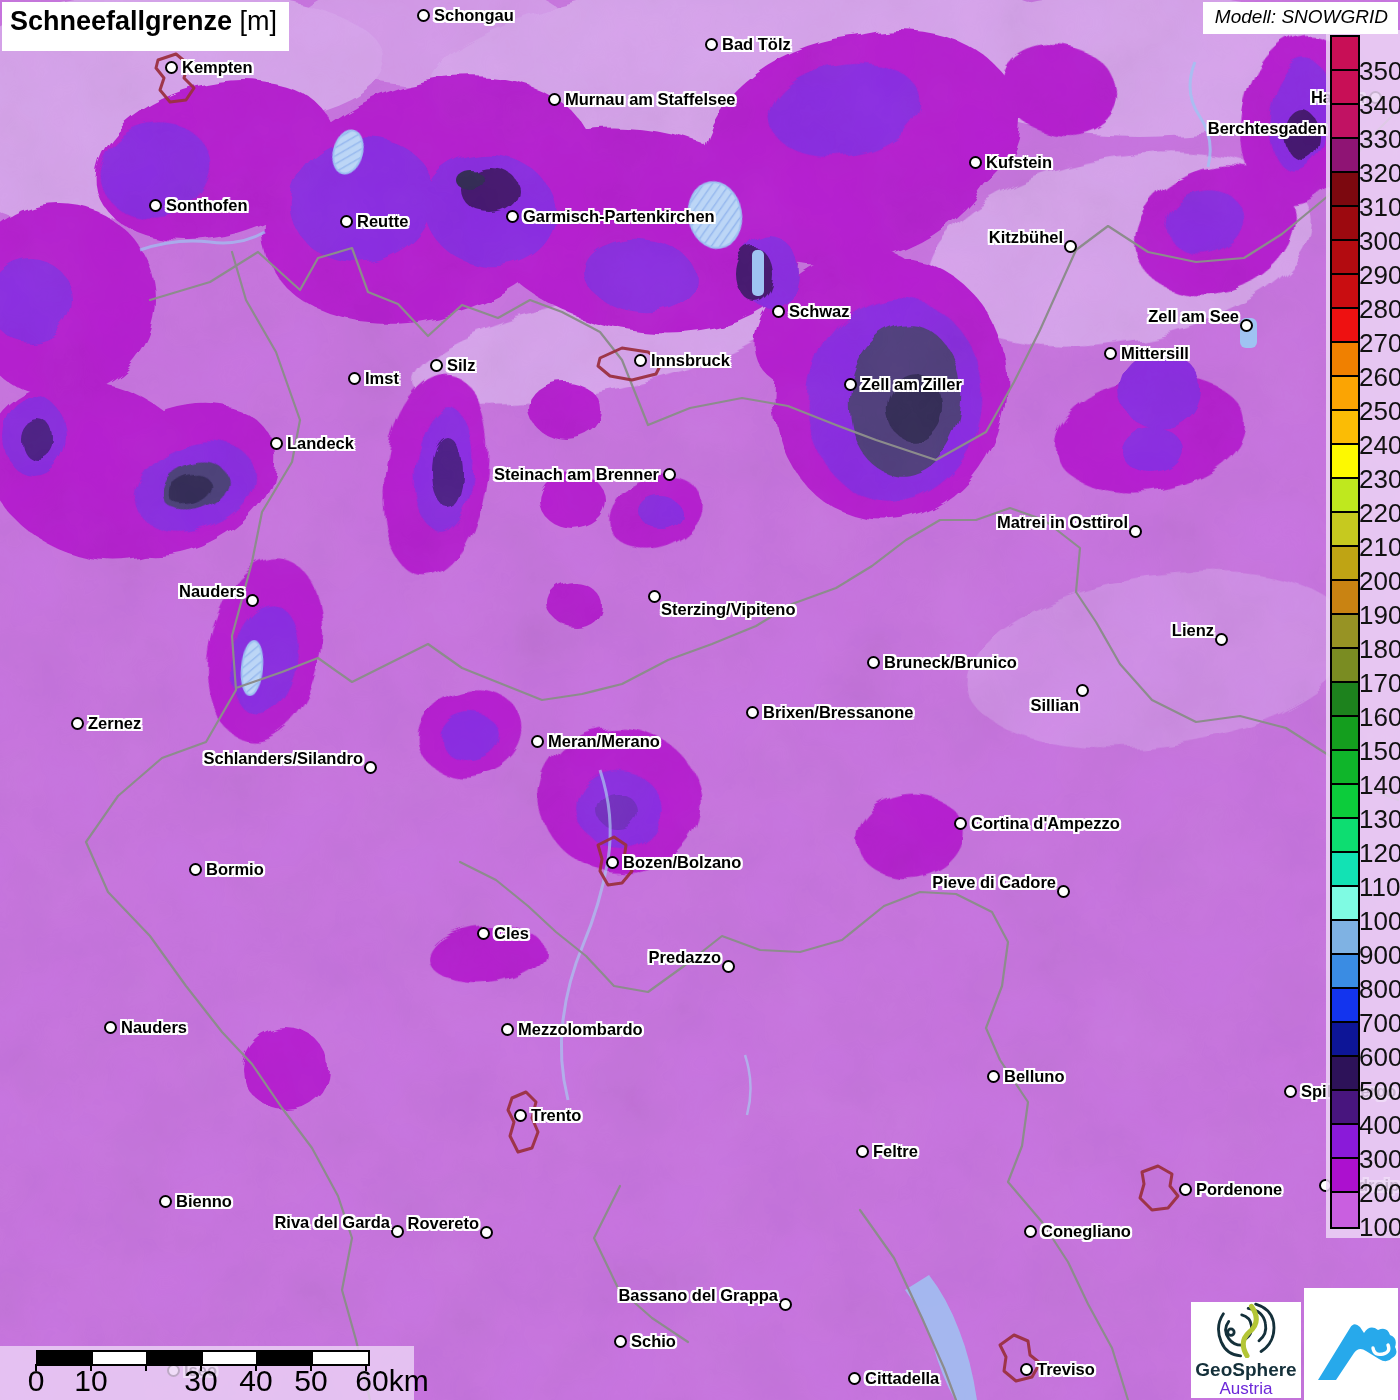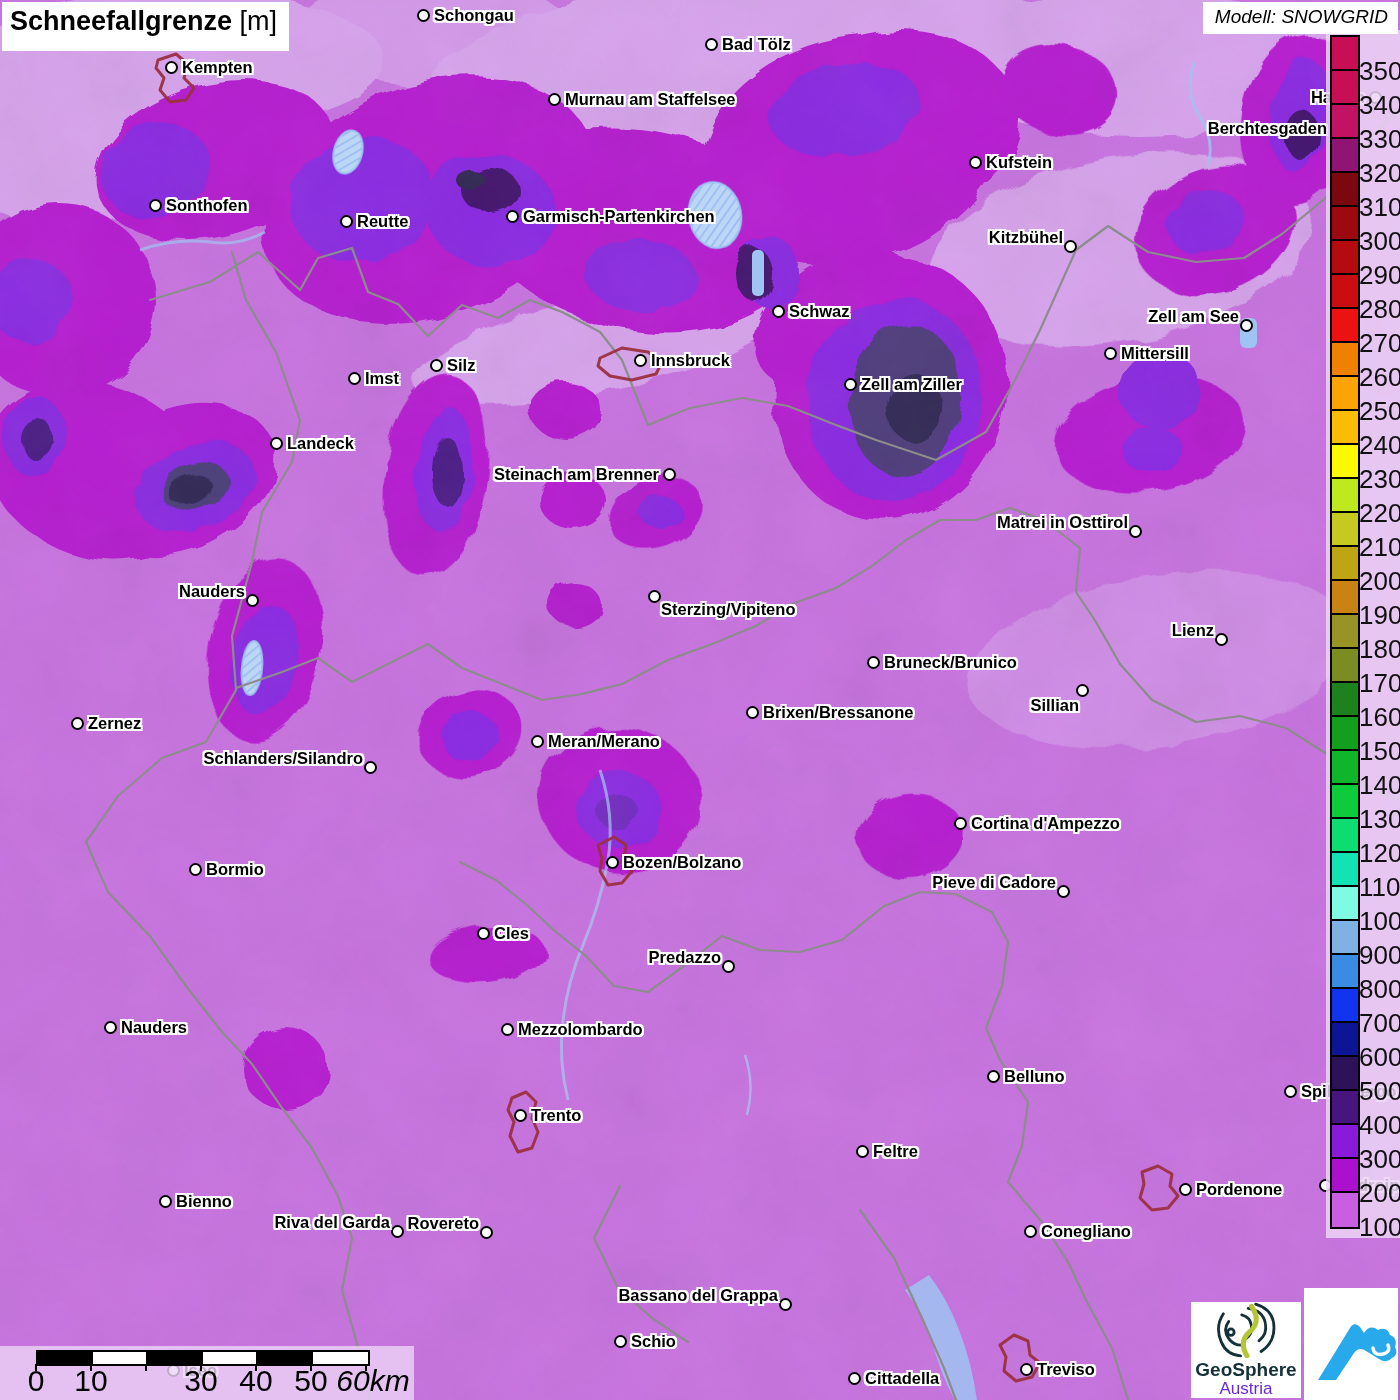--- a/index.html
+++ b/index.html
@@ -499,21 +499,21 @@
         <div class="slab" style="left: 91px;">10</div>
         <div class="stick" style="left: 145px;"></div>
         <div class="slab" style="left: 144px; margin-top: 30px;">20</div>
         <div class="stick" style="left: 200px;"></div>
         <div class="slab" style="left: 201px;">30</div>
         <div class="stick" style="left: 255px;"></div>
         <div class="slab" style="left: 256px;">40</div>
         <div class="stick" style="left: 310px;"></div>
         <div class="slab" style="left: 311px;">50</div>
         <div class="stick" style="left: 365px;"></div>
-        <div class="slab" style="left: 373px; font-style: italic;">60km</div>
+        <div class="slab" style="left: 392px;">60km</div>
       </div>
   </div>
 
   <div id="geosphere-logo" class="panel">
     <svg width="62" height="56" viewBox="0 0 56 52">
       <g fill="none" stroke="#14303a" stroke-width="2.6" stroke-linecap="round">
         <path d="M30,6 q14,2 16,14 q2,10 -6,16"></path>
         <path d="M37,2 q17,5 17,22 q0,14 -12,22"></path>
         <path d="M24,12 q8,2 9,10 q1,8 -5,12"></path>
         <path d="M12,18 q-6,8 0,16 q5,7 14,6"></path>

